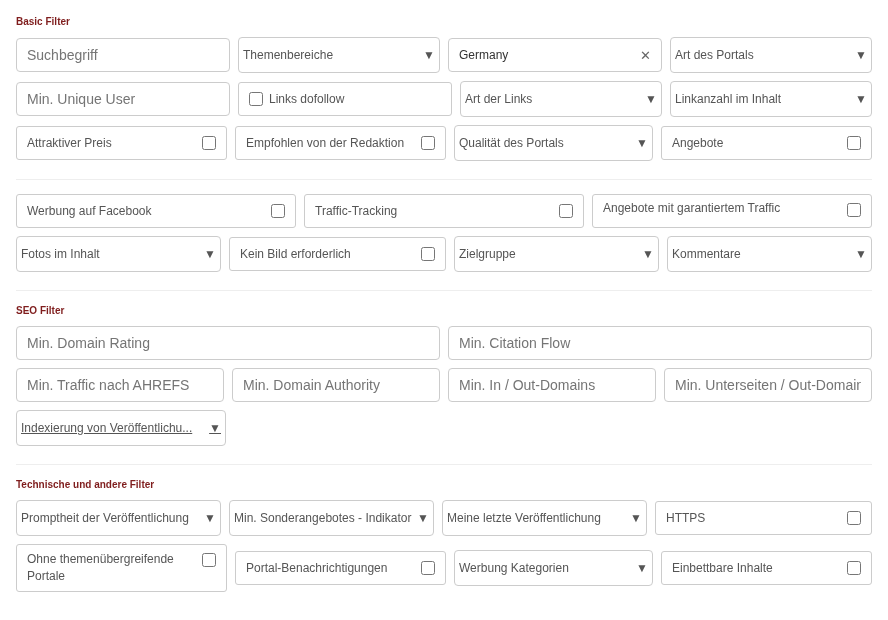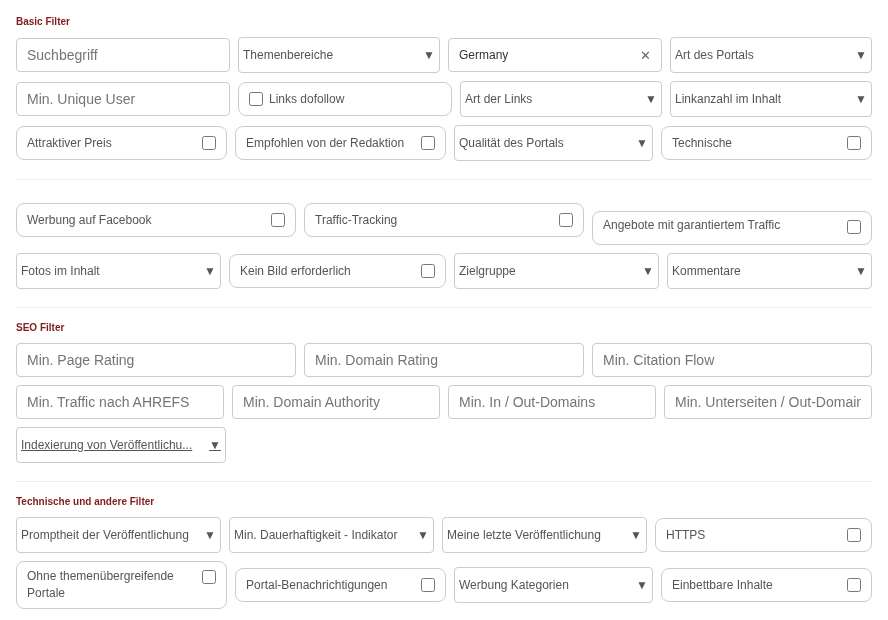--- a/index.html
+++ b/index.html
@@ -35,21 +35,21 @@
       padding: 6px 10px;
       height: 34px;
       flex: 1;
       font-size: 14px;
       color: #aaa;
       background: #fff;
       outline: none;
     }
     .filter-checkbox-wrap {
       border: 1px solid #ccc;
-      border-radius: 8px;
+      border-radius: 3px;
       padding: 6px 10px;
       height: 34px;
       flex: 1;
       font-size: 12px;
       color: #555;
       background: #fff;
       display: flex;
       align-items: center;
       gap: 6px;
     }
@@ -145,40 +145,40 @@
       </div>
       <div class="filter-checkbox-wrap">
         <span>Empfohlen von der Redaktion</span>
         <input type="checkbox" style="margin-left: auto;">
       </div>
       <div class="dropdown-select-wrap">
         <span>Qualität des Portals</span>
         <span class="chevron">▼</span>
       </div>
       <div class="filter-checkbox-wrap">
-        <span>Technische</span>
+        <span>Angebote</span>
         <input type="checkbox" style="margin-left: auto;">
       </div>
     </div>
   </div>
 
   <hr class="divider">
 
   <div class="filter-section">
 
     <div class="filter-row">
       <div class="filter-checkbox-wrap">
         <span>Werbung auf Facebook</span>
         <input type="checkbox" style="margin-left: auto;">
       </div>
       <div class="filter-checkbox-wrap">
         <span>Traffic-Tracking</span>
         <input type="checkbox" style="margin-left: auto;">
       </div>
-      <div class="filter-checkbox-wrap" style="align-items: flex-start; height:auto; min-height:34px; padding:6px 10px;margin-top:17px;">
+      <div class="filter-checkbox-wrap" style="align-items: flex-start; height:auto; min-height:34px; padding:6px 10px;">
         <span style="flex:1; line-height:1.3;">Angebote mit garantiertem Traffic</span>
         <input type="checkbox" style="margin-left: 6px; margin-top: 2px;">
       </div>
     </div>
 
     <div class="filter-row">
       <div class="dropdown-select-wrap">
         <span>Fotos im Inhalt</span>
         <span class="chevron">▼</span>
       </div>
@@ -196,21 +196,20 @@
       </div>
     </div>
   </div>
 
   <hr class="divider">
 
   <div class="filter-section">
     <div class="section-title">SEO Filter</div>
 
     <div class="filter-row">
-      <input class="filter-input" placeholder="Min. Page Rating" style="">
       <input class="filter-input" placeholder="Min. Domain Rating" style="">
       <input class="filter-input" placeholder="Min. Citation Flow" style="">
     </div>
 
     <div class="filter-row">
       <input class="filter-input" placeholder="Min. Traffic nach AHREFS" style="">
       <input class="filter-input" placeholder="Min. Domain Authority" style="">
       <input class="filter-input" placeholder="Min. In / Out-Domains" style="">
       <input class="filter-input" placeholder="Min. Unterseiten / Out-Domains" style="">
     </div>
@@ -227,21 +226,21 @@
 
   <div class="filter-section">
     <div class="section-title">Technische und andere Filter</div>
 
     <div class="filter-row">
       <div class="dropdown-select-wrap">
         <span>Promptheit der Veröffentlichung</span>
         <span class="chevron">▼</span>
       </div>
       <div class="dropdown-select-wrap">
-        <span>Min. Dauerhaftigkeit - Indikator</span>
+        <span>Min. Sonderangebotes - Indikator</span>
         <span class="chevron">▼</span>
       </div>
       <div class="dropdown-select-wrap">
         <span>Meine letzte Veröffentlichung</span>
         <span class="chevron">▼</span>
       </div>
       <div class="filter-checkbox-wrap">
         <span>HTTPS</span>
         <input type="checkbox" style="margin-left: auto;">
       </div>

